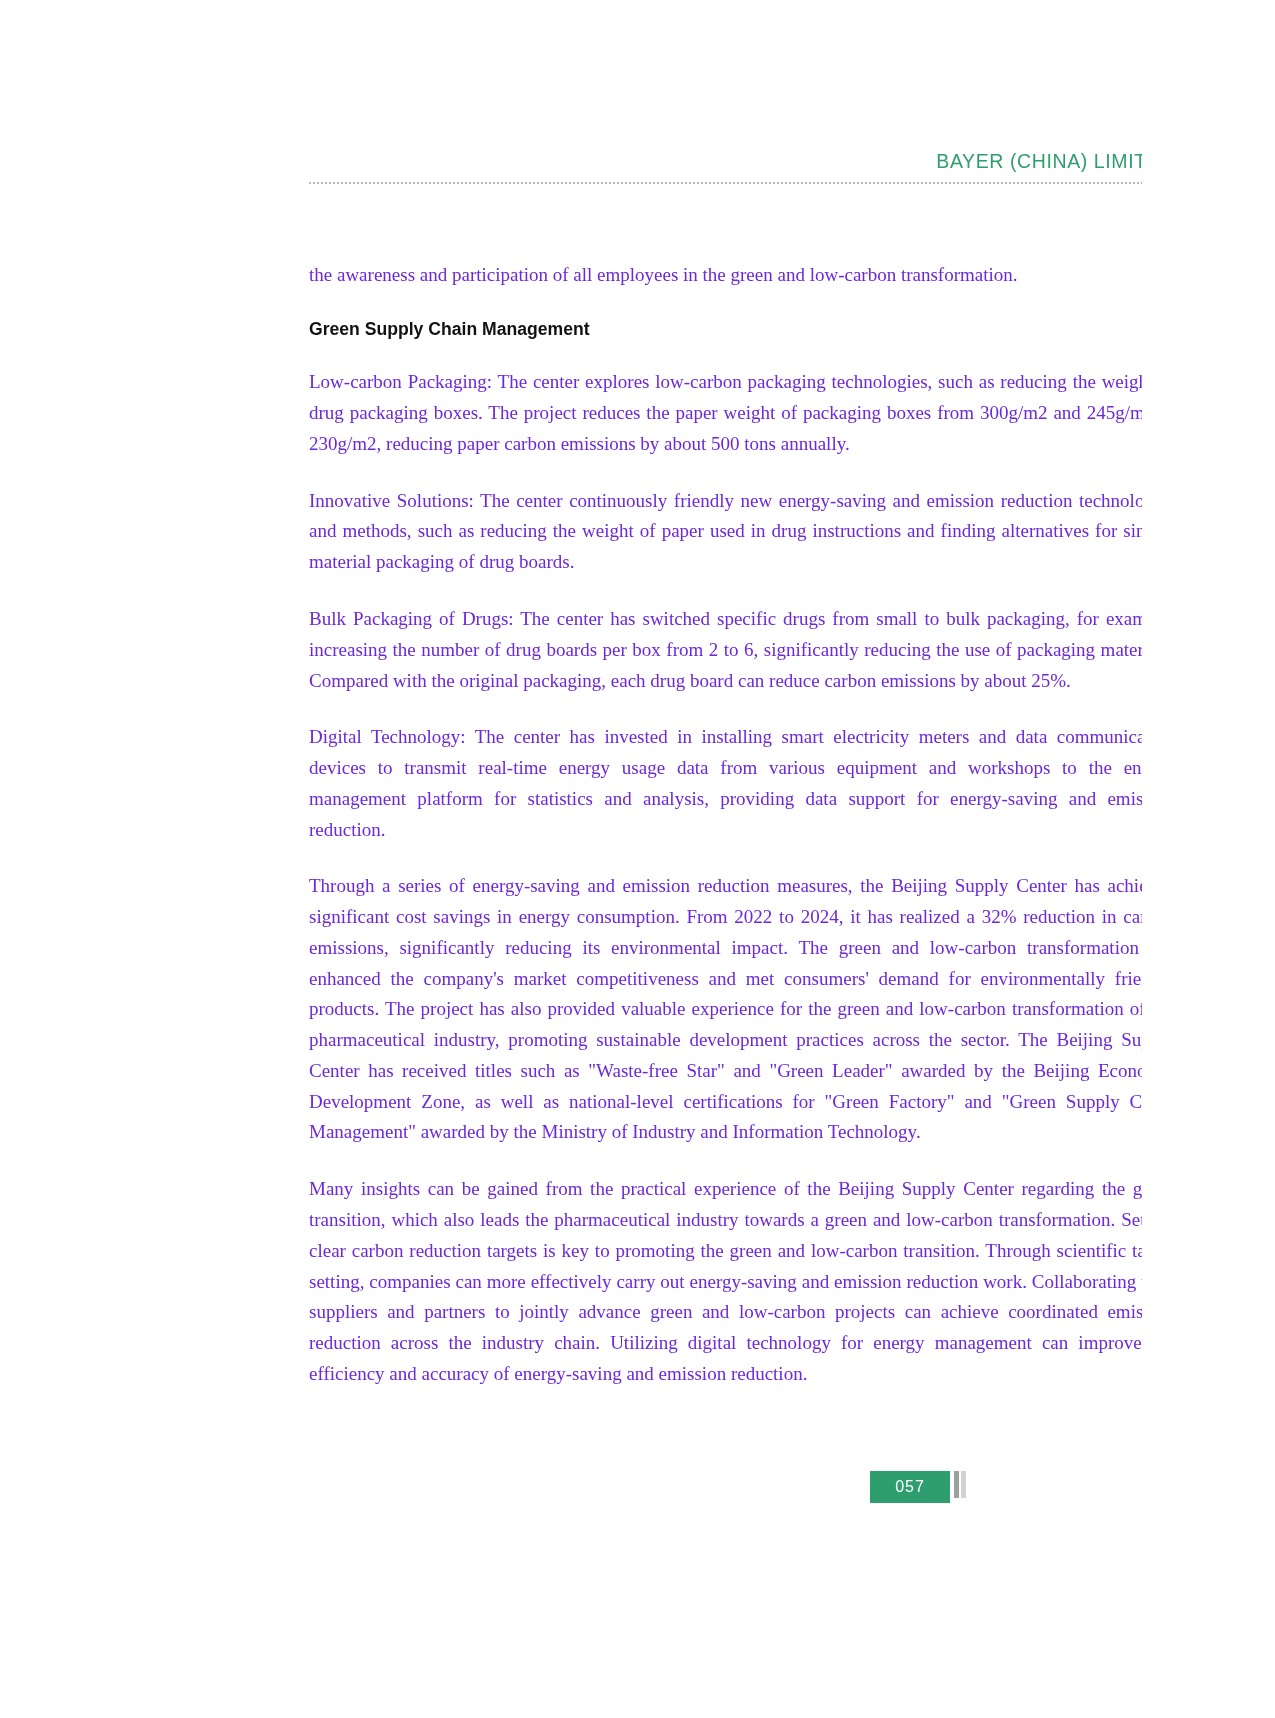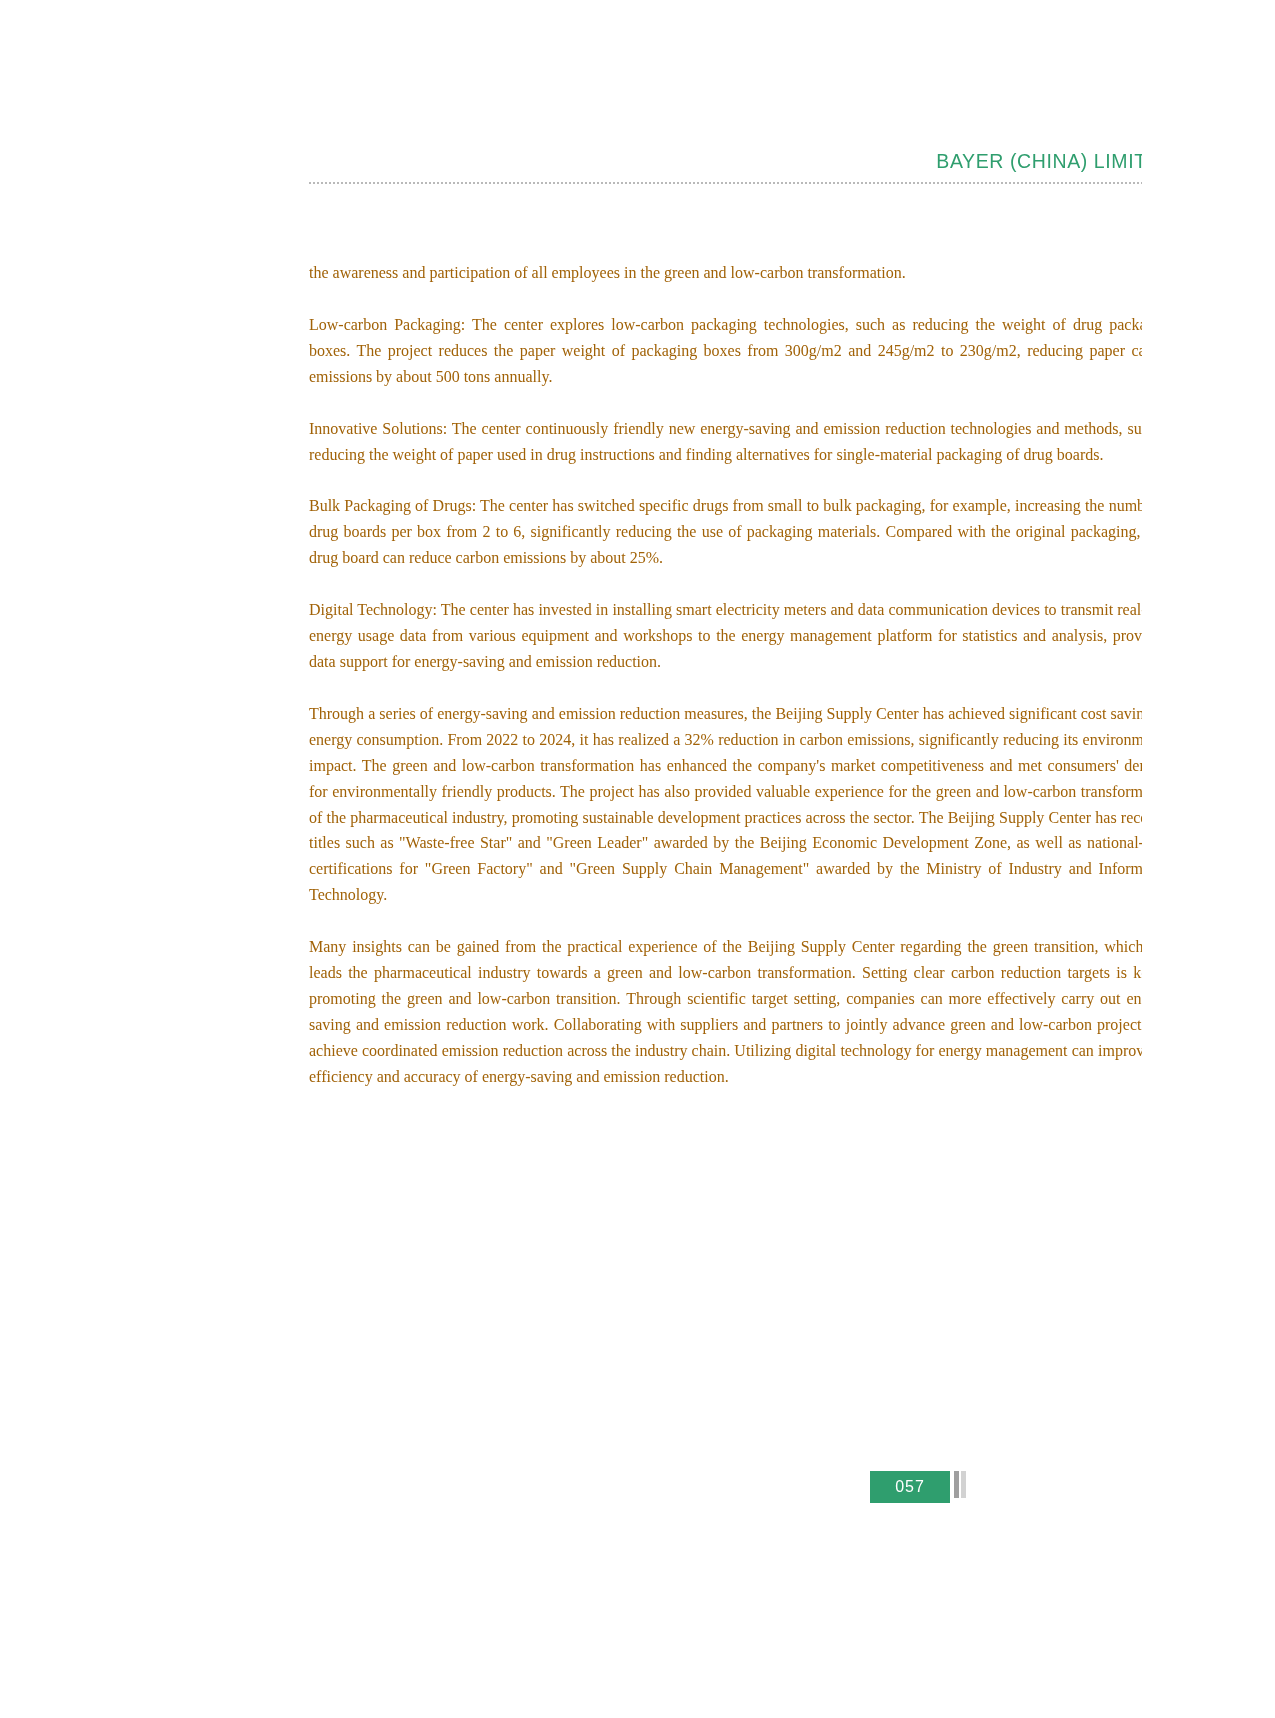--- a/index.html
+++ b/index.html
@@ -40,25 +40,25 @@
 
   
   .content {
     position: absolute;
     left: 176px;
     top: 248px;
     width: 866px;
   }
   p.para {
     margin: 0 0 26px 0;
-    font-size: 16px;
+    font-size: 19px;
     line-height: 1.62;
     text-align: justify;
     text-justify: inter-word;
-    color: #a16207;
+    color: #6d28d9;
     hyphens: none;
   }
   p.para.last {
     margin-bottom: 0;
   }
   h2.section-heading {
     margin: 0 0 26px 0;
     font-family: "Liberation Sans", sans-serif;
     font-size: 17.6px;
     font-weight: bold;
@@ -103,20 +103,21 @@
 <div class="page">
 
   <div class="header">
     <div class="header-title">BAYER (CHINA) LIMITED</div>
     <div class="header-rule"></div>
   </div>
 
   <div class="content">
     <p class="para">the awareness and participation of all employees in the green and low-carbon transformation.</p>
 
+    <h2 class="section-heading">Green Supply Chain Management</h2>
 
     <p class="para">Low-carbon Packaging: The center explores low-carbon packaging technologies, such as reducing the weight of drug packaging boxes. The project reduces the paper weight of packaging boxes from 300g/m2 and 245g/m2 to 230g/m2, reducing paper carbon emissions by about 500 tons annually.</p>
     <p class="para">Innovative Solutions: The center continuously friendly new energy-saving and emission reduction technologies and methods, such as reducing the weight of paper used in drug instructions and finding alternatives for single-material packaging of drug boards.</p>
     <p class="para">Bulk Packaging of Drugs: The center has switched specific drugs from small to bulk packaging, for example, increasing the number of drug boards per box from 2 to 6, significantly reducing the use of packaging materials. Compared with the original packaging, each drug board can reduce carbon emissions by about 25%.</p>
     <p class="para">Digital Technology: The center has invested in installing smart electricity meters and data communication devices to transmit real-time energy usage data from various equipment and workshops to the energy management platform for statistics and analysis, providing data support for energy-saving and emission reduction.</p>
     <p class="para">Through a series of energy-saving and emission reduction measures, the Beijing Supply Center has achieved significant cost savings in energy consumption. From 2022 to 2024, it has realized a 32% reduction in carbon emissions, significantly reducing its environmental impact. The green and low-carbon transformation has enhanced the company's market competitiveness and met consumers' demand for environmentally friendly products. The project has also provided valuable experience for the green and low-carbon transformation of the pharmaceutical industry, promoting sustainable development practices across the sector. The Beijing Supply Center has received titles such as "Waste-free Star" and "Green Leader" awarded by the Beijing Economic Development Zone, as well as national-level certifications for "Green Factory" and "Green Supply Chain Management" awarded by the Ministry of Industry and Information Technology.</p>
     <p class="para">Many insights can be gained from the practical experience of the Beijing Supply Center regarding the green transition, which also leads the pharmaceutical industry towards a green and low-carbon transformation. Setting clear carbon reduction targets is key to promoting the green and low-carbon transition. Through scientific target setting, companies can more effectively carry out energy-saving and emission reduction work. Collaborating with suppliers and partners to jointly advance green and low-carbon projects can achieve coordinated emission reduction across the industry chain. Utilizing digital technology for energy management can improve the efficiency and accuracy of energy-saving and emission reduction.</p>
   </div>
 
   <div class="footer">

